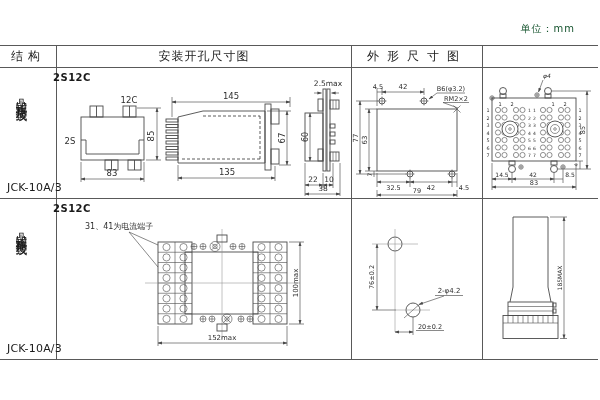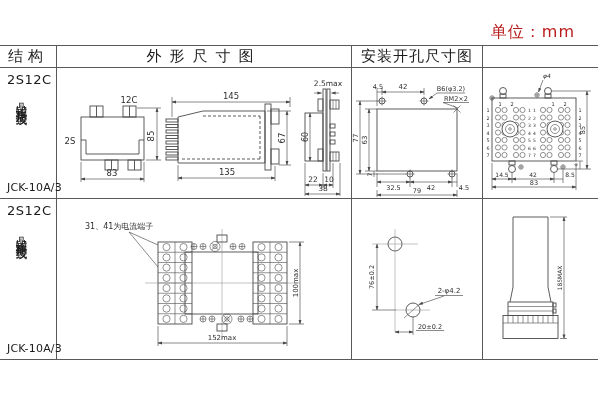--- a/index.html
+++ b/index.html
@@ -1,32 +1,32 @@
 <!DOCTYPE html>
 <html><head>
 <meta charset="utf-8">
 <style>
   html,body{margin:0;padding:0;background:#e8e8e8;}
   #page{position:relative;width:600px;height:400px;background:#ffffff;overflow:hidden;
         font-family:"DejaVu Sans",sans-serif;color:#222;}
-  #unit{position:absolute;top:22px;right:25px;font-size:16px;letter-spacing:1px;color:#b91c1c;}
+  #unit{position:absolute;top:22px;right:25px;font-size:10px;letter-spacing:1px;color:#14532d;}
   #tbl{position:absolute;left:0;top:45px;width:598px;border-top:1px solid #595959;}
   .trow{display:grid;grid-template-columns:57px 295px 131px 115px;border-bottom:1px solid #595959;}
   .cell{position:relative;}
   .cell.b{border-right:1px solid #595959;}
   .hrow .cell{height:21px;display:flex;align-items:center;justify-content:center;
-              font-size:15px;color:#1d1d1d;}
+              font-size:12px;color:#1d1d1d;}
   .hc-s{letter-spacing:5px;}
   .hc-o{letter-spacing:8px;}
   .hc-m{letter-spacing:1px;}
   .hc-t{letter-spacing:1px;}
   .r1 .cell{height:130px;}
   .r2 .cell{height:160px;}
   .c1{display:flex;flex-direction:column;align-items:flex-start;padding:4px 2px 4px 7px;box-sizing:border-box;}
-  .model{font-size:13px;font-weight:400;letter-spacing:0.5px;color:#1a1a1a;}
+  .model{font-size:10px;font-weight:700;letter-spacing:0.5px;color:#1a1a1a;margin-left:46px;}
   .vtext{writing-mode:vertical-lr;text-orientation:upright;font-size:11.5px;letter-spacing:2px;
          margin:6px 0 0 8px;color:#1a1a1a;line-height:1;}
   .r2 .vtext{margin-top:9px;}
   .code{font-size:11px;margin-top:auto;letter-spacing:0.2px;color:#1a1a1a;white-space:nowrap;}
   svg.draw{position:absolute;left:0;top:0;}
   .ln{fill:none;stroke:#4a4a4a;stroke-width:0.9;}
   .lnt{fill:none;stroke:#4a4a4a;stroke-width:0.6;}
   .cl{fill:none;stroke:#8f8f8f;stroke-width:0.55;}
   .dm{fill:none;stroke:#4a4a4a;stroke-width:0.65;}
   .dsh{stroke-dasharray:3 2;}
@@ -104,22 +104,22 @@
   </defs>
 </svg>
 
 <div id="page">
   <div id="unit">单位：mm</div>
 
   <div id="tbl">
 
     <div class="trow hrow">
       <div class="cell b hc-s">结构</div>
+      <div class="cell b hc-m">安装开孔尺寸图</div>
       <div class="cell b hc-o">外形尺寸图</div>
-      <div class="cell b hc-m">安装开孔尺寸图</div>
     </div>
 
     <div class="trow r1">
       <div class="cell b c1">
         <div class="model">2S12C</div>
         <div class="vtext">凸出式板后接线</div>
         <div class="code">JCK-10A/3</div>
       </div>
 
       <div class="cell b">

